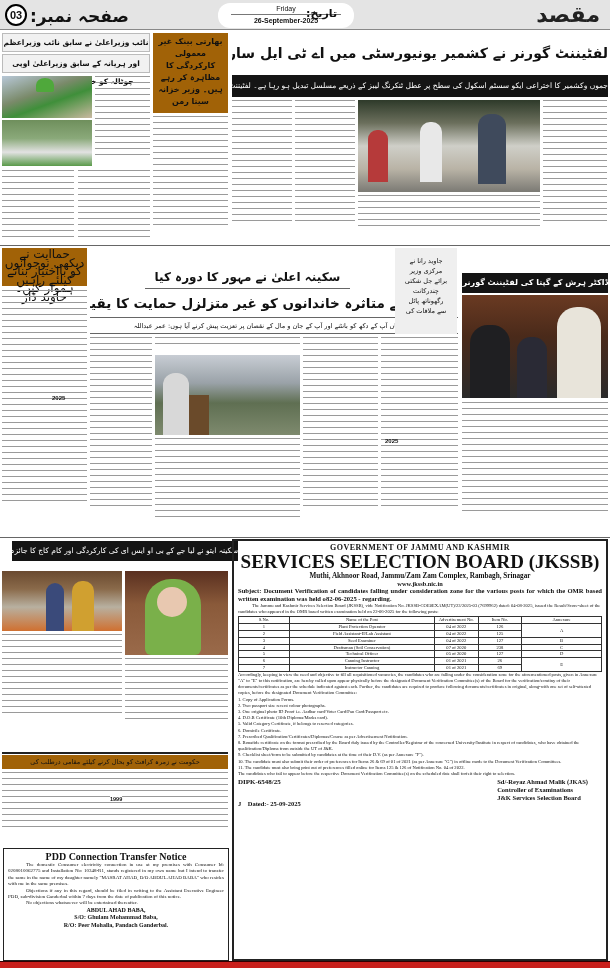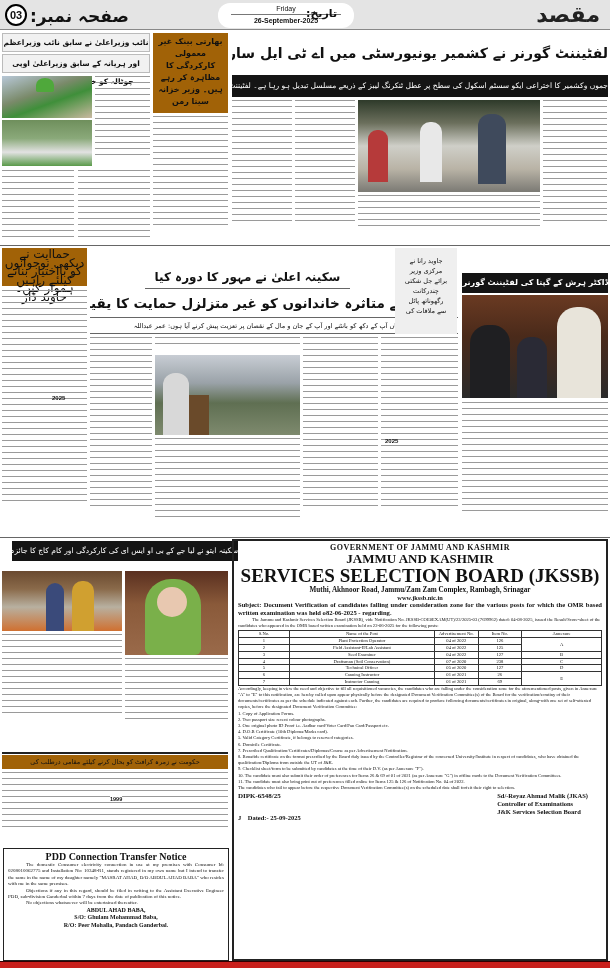--- a/index.html
+++ b/index.html
@@ -494,21 +494,20 @@
   <div class="body" style="text-indent:18px;">The domestic Consumer electricity connection in use at my premises with Consumer Id: 0208010062775 and Installation No: 10348-R1, stands registered in my own name but I intend to transfer the same in the name of my daughter namely "MASRAT AHAD, D/O ABDUL AHAD BABA" who resides with me in the same premises.</div>
   <div class="body" style="text-indent:18px;">Objections if any in this regard, should be filed in writing to the Assistant Executive Engineer PDD, sub-division Ganderbal within 7 days from the date of publication of this notice.</div>
   <div class="body" style="text-indent:18px;">No objections whatsoever will be entertained thereafter.</div>
   <div class="sig">ABDUL AHAD BABA,</div>
   <div class="sig">S/O: Ghulam Mohammad Baba,</div>
   <div class="sig">R/O: Peer Mohalla, Pandach Ganderbal.</div>
 </div>
 
 <div id="jkssb" class="abs">
   <div class="gov">GOVERNMENT OF JAMMU AND KASHMIR</div>
-  <div class="jk">JAMMU AND KASHMIR</div>
   <div class="board">SERVICES SELECTION BOARD (JKSSB)</div>
   <div class="addr">Muthi, Akhnoor Road, Jammu/Zam Zam Complex, Rambagh, Srinagar</div>
   <div class="web">www.jkssb.nic.in</div>
   <div class="subject">Subject: Document Verification of candidates falling under consideration zone for the various posts for which the OMR based written examination was held o82-06-2025 - regarding.</div>
   <div class="para" style="text-indent:14px;">The Jammu and Kashmir Services Selection Board (JKSSB), vide Notification No. JKSSB-COE0EXAM(UT)/23/2025-03 (7699962) dated: 04-08-2025, issued the Result/Score-sheet of the candidates who appeared in the OMR based written examination held on 22-06-2025 for the following posts:</div>
   <table>
     <tbody>
         <tr>
       <th style="width:14%;">S.No.</th>
       <th style="width:40%;">Name of the Post</th>

